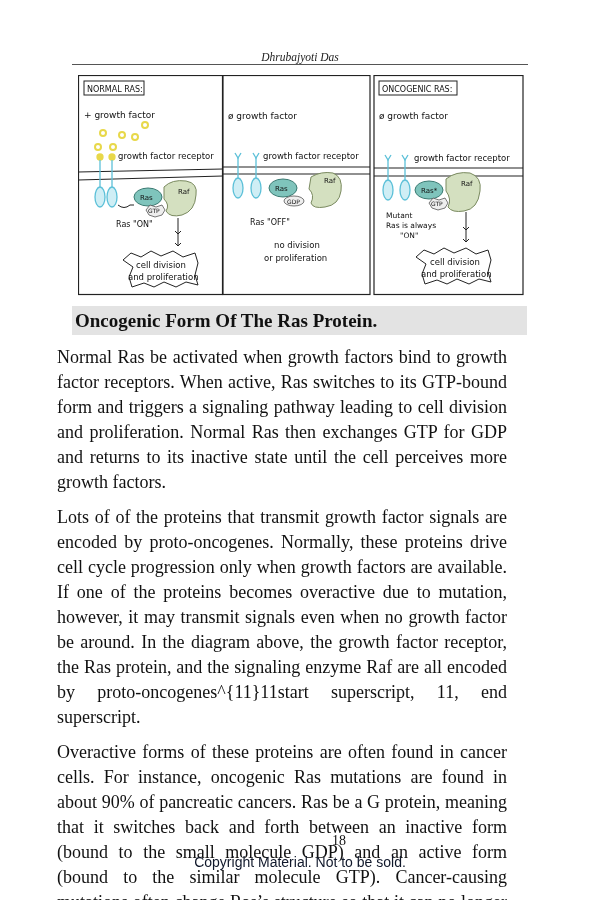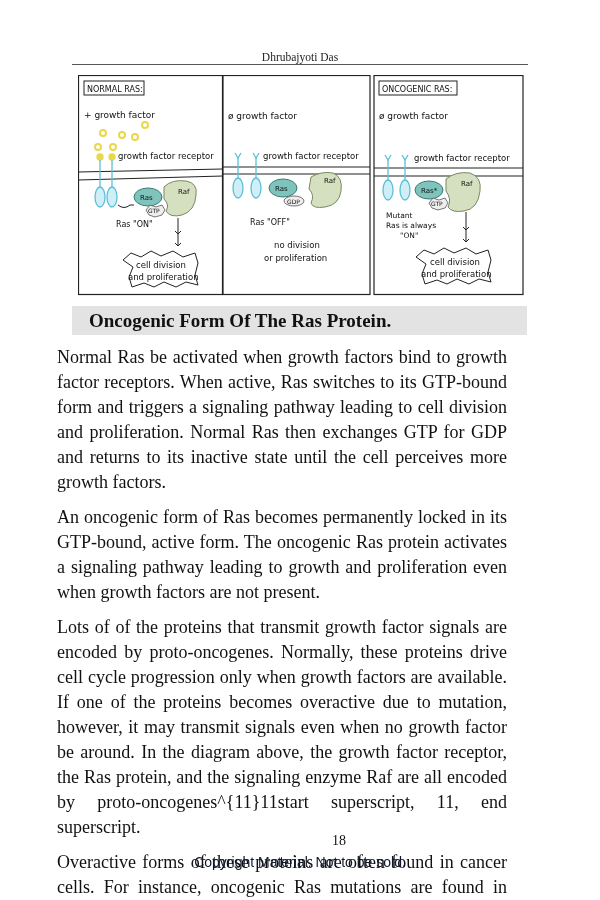--- a/index.html
+++ b/index.html
@@ -1,22 +1,22 @@
 <!DOCTYPE html>
 <html><head>
 <meta charset="utf-8">
 <style>
   html, body { margin:0; padding:0; background:#ffffff; }
   body { width:600px; height:900px; position:relative; overflow:hidden; font-family:"Liberation Serif", serif; color:#111; }
-  .running-header { position:absolute; top:51px; left:0; width:600px; text-align:center; font-size:11.5px; color:#222; }
+  .running-header { position:absolute; top:51px; left:0; width:600px; text-align:center; font-style:italic; font-size:11.5px; color:#222; }
   .header-rule { position:absolute; top:64px; left:72px; width:456px; height:1px; background:#555; }
   .figure { position:absolute; top:75px; left:78px; width:360px; height:222px; }
   .figure svg { width:446px; height:222px; display:block; }
   .hand { font-family:"DejaVu Sans", sans-serif; fill:#111; }
-  .section-heading { position:absolute; top:306px; left:72px; width:455px; height:29px; background:#e3e3e3; box-sizing:border-box; padding-left:17px; font-weight:bold; font-size:19px; line-height:29px; color:#111; }
+  .section-heading { position:absolute; top:306px; left:72px; width:455px; height:29px; background:#e3e3e3; box-sizing:border-box; padding-left:3px; font-weight:bold; font-size:19px; line-height:29px; color:#111; }
   .body-text { position:absolute; left:57px; width:450px; font-size:18px; line-height:25px; text-align:justify; }
   .body-text p { margin:0 0 10px 0; }
   .page-number { position:absolute; top:833px; left:0; width:600px; text-align:center; font-size:14px;margin-left:39px; }
   .copyright { position:absolute; top:854px; left:0; width:600px; text-align:center; font-family:"Liberation Sans", sans-serif; font-size:14px; color:#0f172a; }
 </style>
 </head>
 <body>
 
 <div class="running-header">Dhrubajyoti Das</div>
 <div class="header-rule"></div>
@@ -115,19 +115,18 @@
       <text class="hand" x="352" y="190" font-size="8.5">cell division</text>
       <text class="hand" x="343" y="202" font-size="8.5">and proliferation</text>
     </g>
   </svg>
 </div>
 
 <div class="section-heading">Oncogenic Form Of The Ras Protein.</div>
 
 <div class="body-text" style="top:345px;">
   <p>Normal Ras be activated when growth factors bind to growth factor receptors. When active, Ras switches to its GTP-bound form and triggers a signaling pathway leading to cell division and proliferation. Normal Ras then exchanges GTP for GDP and returns to its inactive state until the cell perceives more growth factors.</p>
-  <p>An oncogenic form of Ras becomes permanently locked in its GTP-bound, active form. The oncogenic Ras protein activates a signaling pathway leading to growth and proliferation even when growth factors are not present.</p>
   <p>Lots of of the proteins that transmit growth factor signals are encoded by proto-oncogenes. Normally, these proteins drive cell cycle progression only when growth factors are available. If one of the proteins becomes overactive due to mutation, however, it may transmit signals even when no growth factor be around. In the diagram above, the growth factor receptor, the Ras protein, and the signaling enzyme Raf are all encoded by proto-oncogenes^{11}11start superscript, 11, end superscript.</p>
   <p>Overactive forms of these proteins are often found in cancer cells. For instance, oncogenic Ras mutations are found in about 90% of pancreatic cancers. Ras be a G protein, meaning that it switches back and forth between an inactive form (bound to the small molecule GDP) and an active form (bound to the similar molecule GTP). Cancer-causing mutations often change Ras’s structure so that it can no longer switch to its inactive form, or can do so only very slowly, leaving the protein stuck in the “on” state (see cartoon above)^{12}12start superscript, 12, end superscript.</p>
 </div>
 
 <div class="page-number">18</div>
 <div class="copyright">Copyright Material. Not to be sold.</div>
 
 </body></html>

